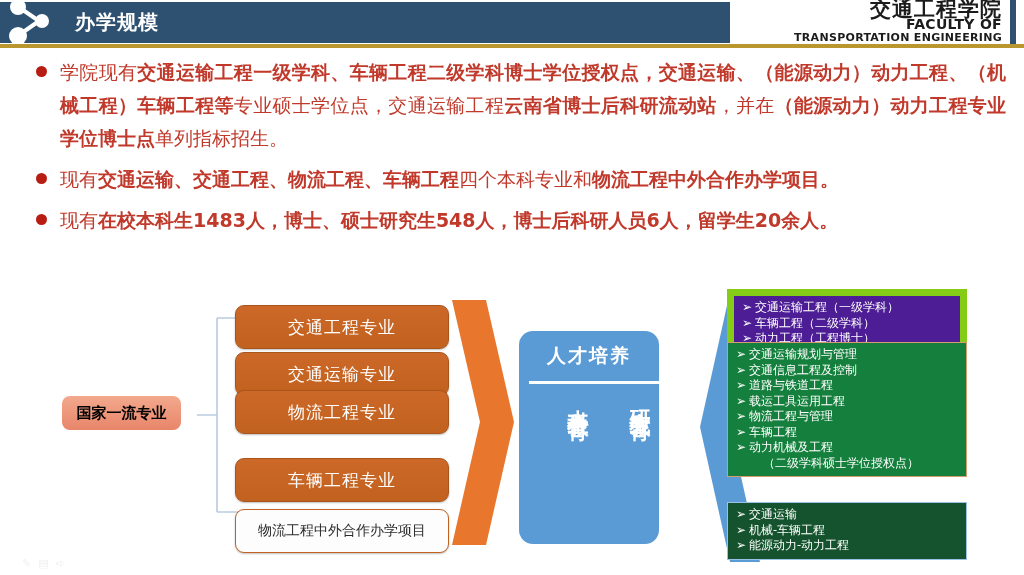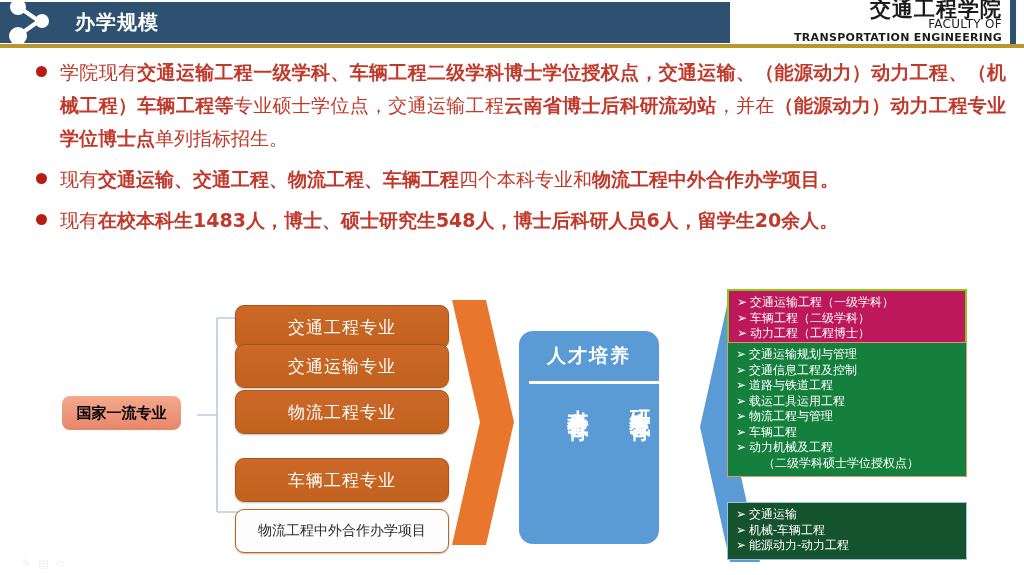--- a/index.html
+++ b/index.html
@@ -22,21 +22,21 @@
     color:#ffffff;font-size:20px;font-weight:bold;
     font-family:"DejaVu Sans","Liberation Sans",sans-serif;
     letter-spacing:1px;
   }
   #logo{
     position:absolute;right:14px;top:1px;width:300px;
     text-align:right;color:#1c1c1c;
     font-family:"DejaVu Sans","Liberation Sans",sans-serif;
   }
   #logo-cn{font-size:21px;font-weight:bold;letter-spacing:1px;line-height:17px;}
-  #logo-en1{font-size:12px;font-weight:normal;line-height:13px;letter-spacing:0.3px;}
+  #logo-en1{font-size:14px;font-weight:bold;line-height:13px;letter-spacing:0.3px;}
   #logo-en2{font-size:11px;font-weight:bold;line-height:13px;letter-spacing:0.3px;}
   #logo-edge{position:absolute;right:0;top:0px;width:6px;height:44px;background:#2e5172;}
   #gold-rule{position:absolute;left:0;top:44px;width:1024px;height:4px;background:#b9962e;}
 
   
   #bullets{position:absolute;left:0;top:56px;width:1024px;}
   .bullet-row{position:relative;padding-left:60px;padding-right:18px;}
   .dot{
     position:absolute;left:36px;top:10px;width:11px;height:11px;
     border-radius:50%;background:#b81d13;
@@ -104,21 +104,21 @@
 
   
   .panel{
     position:absolute;left:727px;width:240px;
     padding:4px 6px 5px 8px;
     color:#ffffff;
     font-family:"DejaVu Serif","Liberation Serif",serif;
     font-size:12px;line-height:15.5px;
     box-sizing:border-box;
   }
-  #panel-doc{top:289px;background:#be185d;border:2px solid #84cc16;}
+  #panel-doc{top:289px;background:#4c1d95;border:7px solid #84cc16;}
   #panel-ms{top:342px;background:#15803d;border:1px solid #d69b6e;}
   #panel-prof{top:502px;background:#14532d;border:1px solid #9bc2e6;}
   .li{white-space:nowrap;}
   .arw{display:inline-block;width:13px;}
   .note{padding-left:27px;white-space:nowrap;}
 
   
   #ppt-marks{
     position:absolute;left:22px;top:556px;width:60px;height:14px;
     opacity:.08;display:flex;gap:7px;align-items:center;
@@ -180,21 +180,21 @@
 
   <div id="node-core">国家一流专业</div>
 
   <div id="bracket">
     <svg width="44" height="230" viewBox="0 0 44 230">
       <path d="M0 115 H20 M20 18 V212 M20 18 H42 M20 212 H42" stroke="#b9cbe0" stroke-width="1.6" fill="none"></path>
     </svg>
   </div>
 
   <div class="major" style="top:305px;">交通工程专业</div>
-  <div class="major" style="top:344px;">交通运输专业</div>
+  <div class="major" style="top:352px;">交通运输专业</div>
   <div class="major" style="top:390px;">物流工程专业</div>
   <div class="major" style="top:458px;">车辆工程专业</div>
   <div class="major light" style="top:509px;">物流工程中外合作办学项目</div>
 
   <div id="chev-left">
     <svg width="62" height="245" viewBox="0 0 62 245">
       <polygon points="0,0 34,0 62,122 34,245 0,245 28,122" fill="#e8762d"></polygon>
     </svg>
   </div>
 

